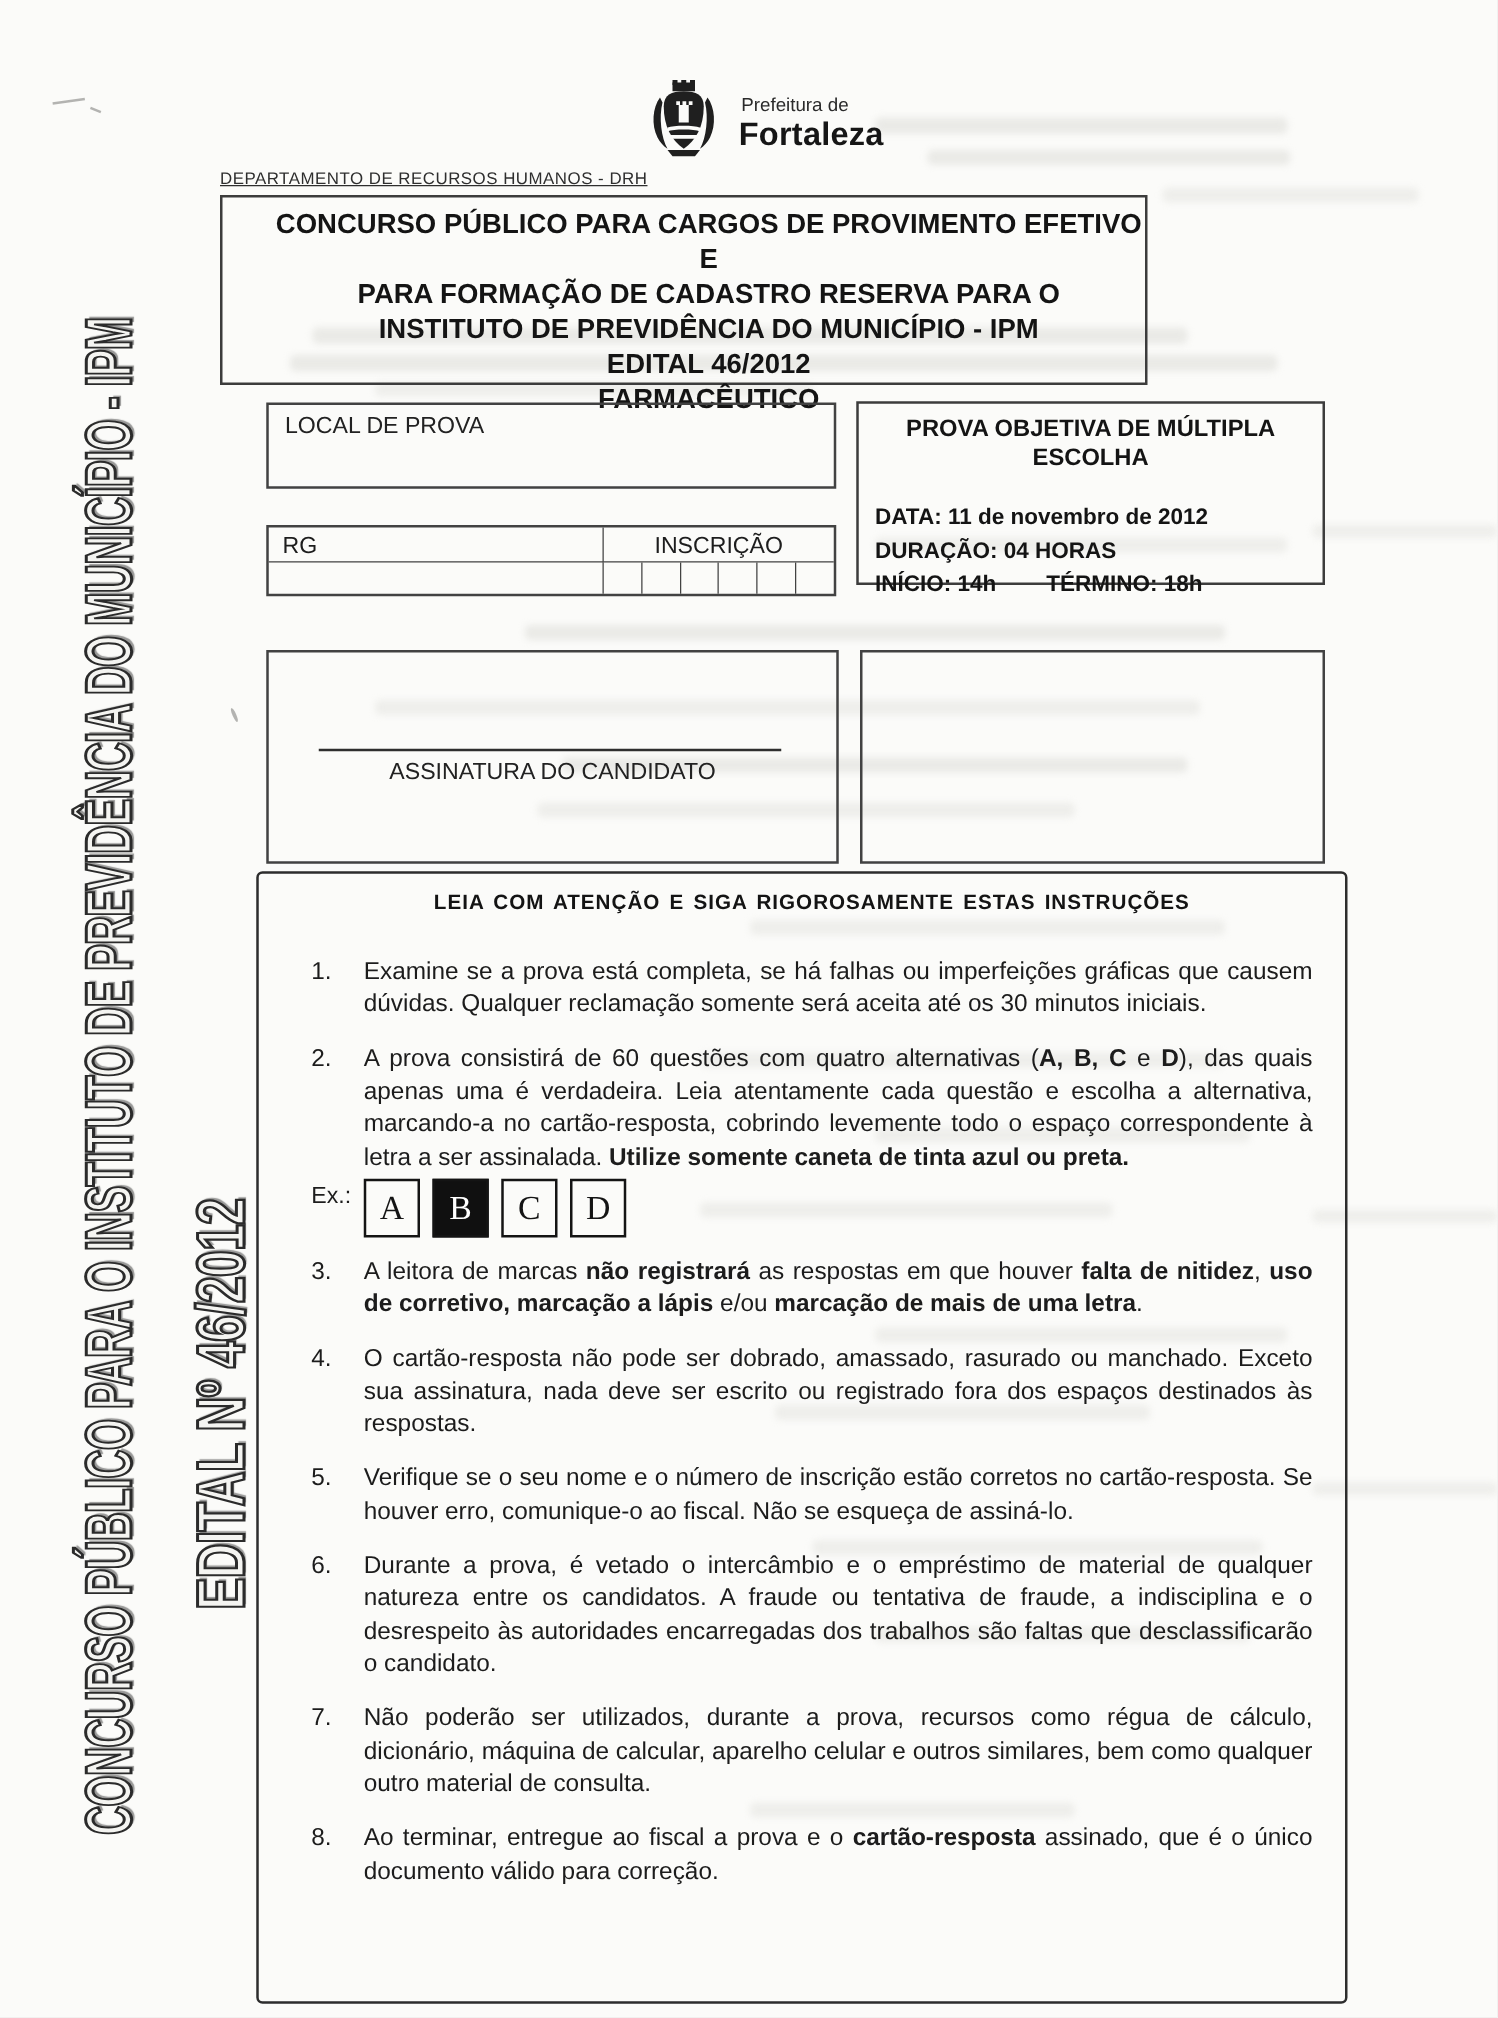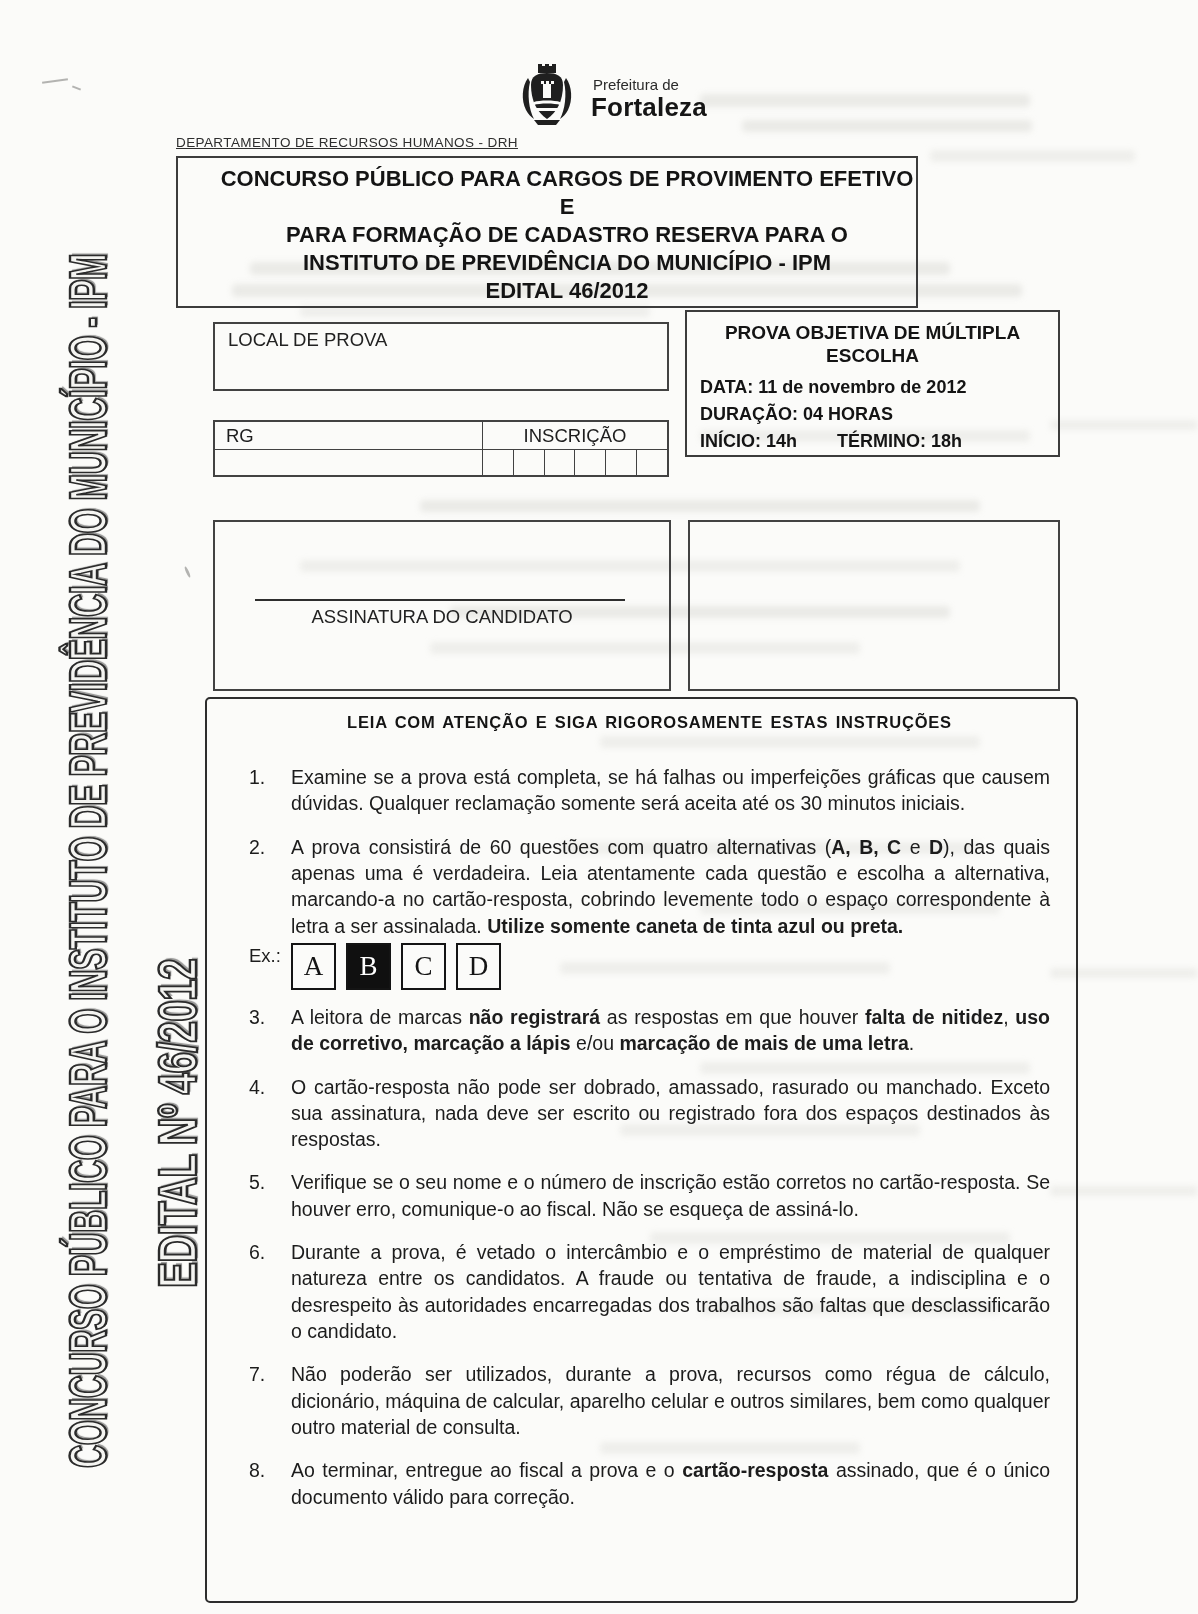--- a/index.html
+++ b/index.html
@@ -34,23 +34,23 @@
   
   .local-box { position:absolute; left:213px; top:322px; width:456px; height:69px; border:2px solid #424242; padding:5px 0 0 13px; font-size:18.5px; color:#222; }
   .rg-table { position:absolute; left:213px; top:420px; width:456px; height:57px; border:2px solid #424242; display:grid; grid-template-columns:268px 1fr; grid-template-rows:28px 1fr; }
   .rg-cell { border-right:1.5px solid #424242; border-bottom:1.5px solid #424242; padding-left:11px; font-size:18.5px; display:flex; align-items:center; }
   .insc-cell { border-bottom:1.5px solid #424242; font-size:18.5px; display:flex; align-items:center; justify-content:center; }
   .rg-blank { border-right:1.5px solid #424242; }
   .digit-row { display:flex; }
   .digit-cell { flex:1; border-left:1.5px solid #424242; }
   .digit-cell:first-child { border-left:none; }
   
-  .exam-box { position:absolute; left:685px; top:310px; width:375px; height:147px; border:2px solid #3c3c3c; padding-top:9px; }
+  .exam-box { position:absolute; left:685px; top:321px; width:375px; height:147px; border:2px solid #3c3c3c; padding-top:9px; }
   .exam-box .c { text-align:center; font-weight:700; font-size:19px; line-height:1.22; color:#141414; }
-  .exam-lines { margin-top:7px; padding-left:13px; font-weight:700; font-size:18px; line-height:1.5; color:#141414; }
+  .exam-lines { margin-top:22px; padding-left:13px; font-weight:700; font-size:18px; line-height:1.5; color:#141414; }
   .exam-time span { display:inline-block; }
   .exam-time .gap { width:30px; }
   
   .sig-box { position:absolute; left:213px; top:520px; width:458px; height:171px; border:2px solid #424242; }
   .sig-line { margin:77px 44px 0 40px; border-top:2px solid #2e2e2e; }
   .sig-label { text-align:center; font-size:18.5px; margin-top:5px; color:#222; }
   .blank-box { position:absolute; left:688px; top:520px; width:372px; height:171px; border:2px solid #424242; }
   
   .ins-box { position:absolute; left:205px; top:697px; width:873px; height:906px; border:2.5px solid #2d2d2d; border-radius:5px; padding:14px 26px 0 42px; overflow:hidden; }
   .ins-header { text-align:center; font-weight:700; font-size:16.5px; letter-spacing:.8px; word-spacing:2px; color:#141414; margin-bottom:32px; }
@@ -122,20 +122,21 @@
   </svg>
   <div class="logo-small">Prefeitura de</div>
   <div class="logo-big">Fortaleza</div>
   <div class="department">DEPARTAMENTO DE RECURSOS HUMANOS - DRH</div>
 
   <div class="title-box">
     <div>CONCURSO PÚBLICO PARA CARGOS DE PROVIMENTO EFETIVO E</div>
     <div>PARA FORMAÇÃO DE CADASTRO RESERVA PARA O</div>
     <div>INSTITUTO DE PREVIDÊNCIA DO MUNICÍPIO - IPM</div>
     <div>EDITAL 46/2012</div>
+    <div>FARMACÊUTICO</div>
   </div>
 
   <div class="local-box">
     <span>LOCAL DE PROVA</span>
   </div>
 
   <div class="rg-table">
     <div class="rg-cell">RG</div>
     <div class="insc-cell">INSCRIÇÃO</div>
     <div class="rg-blank"></div>

